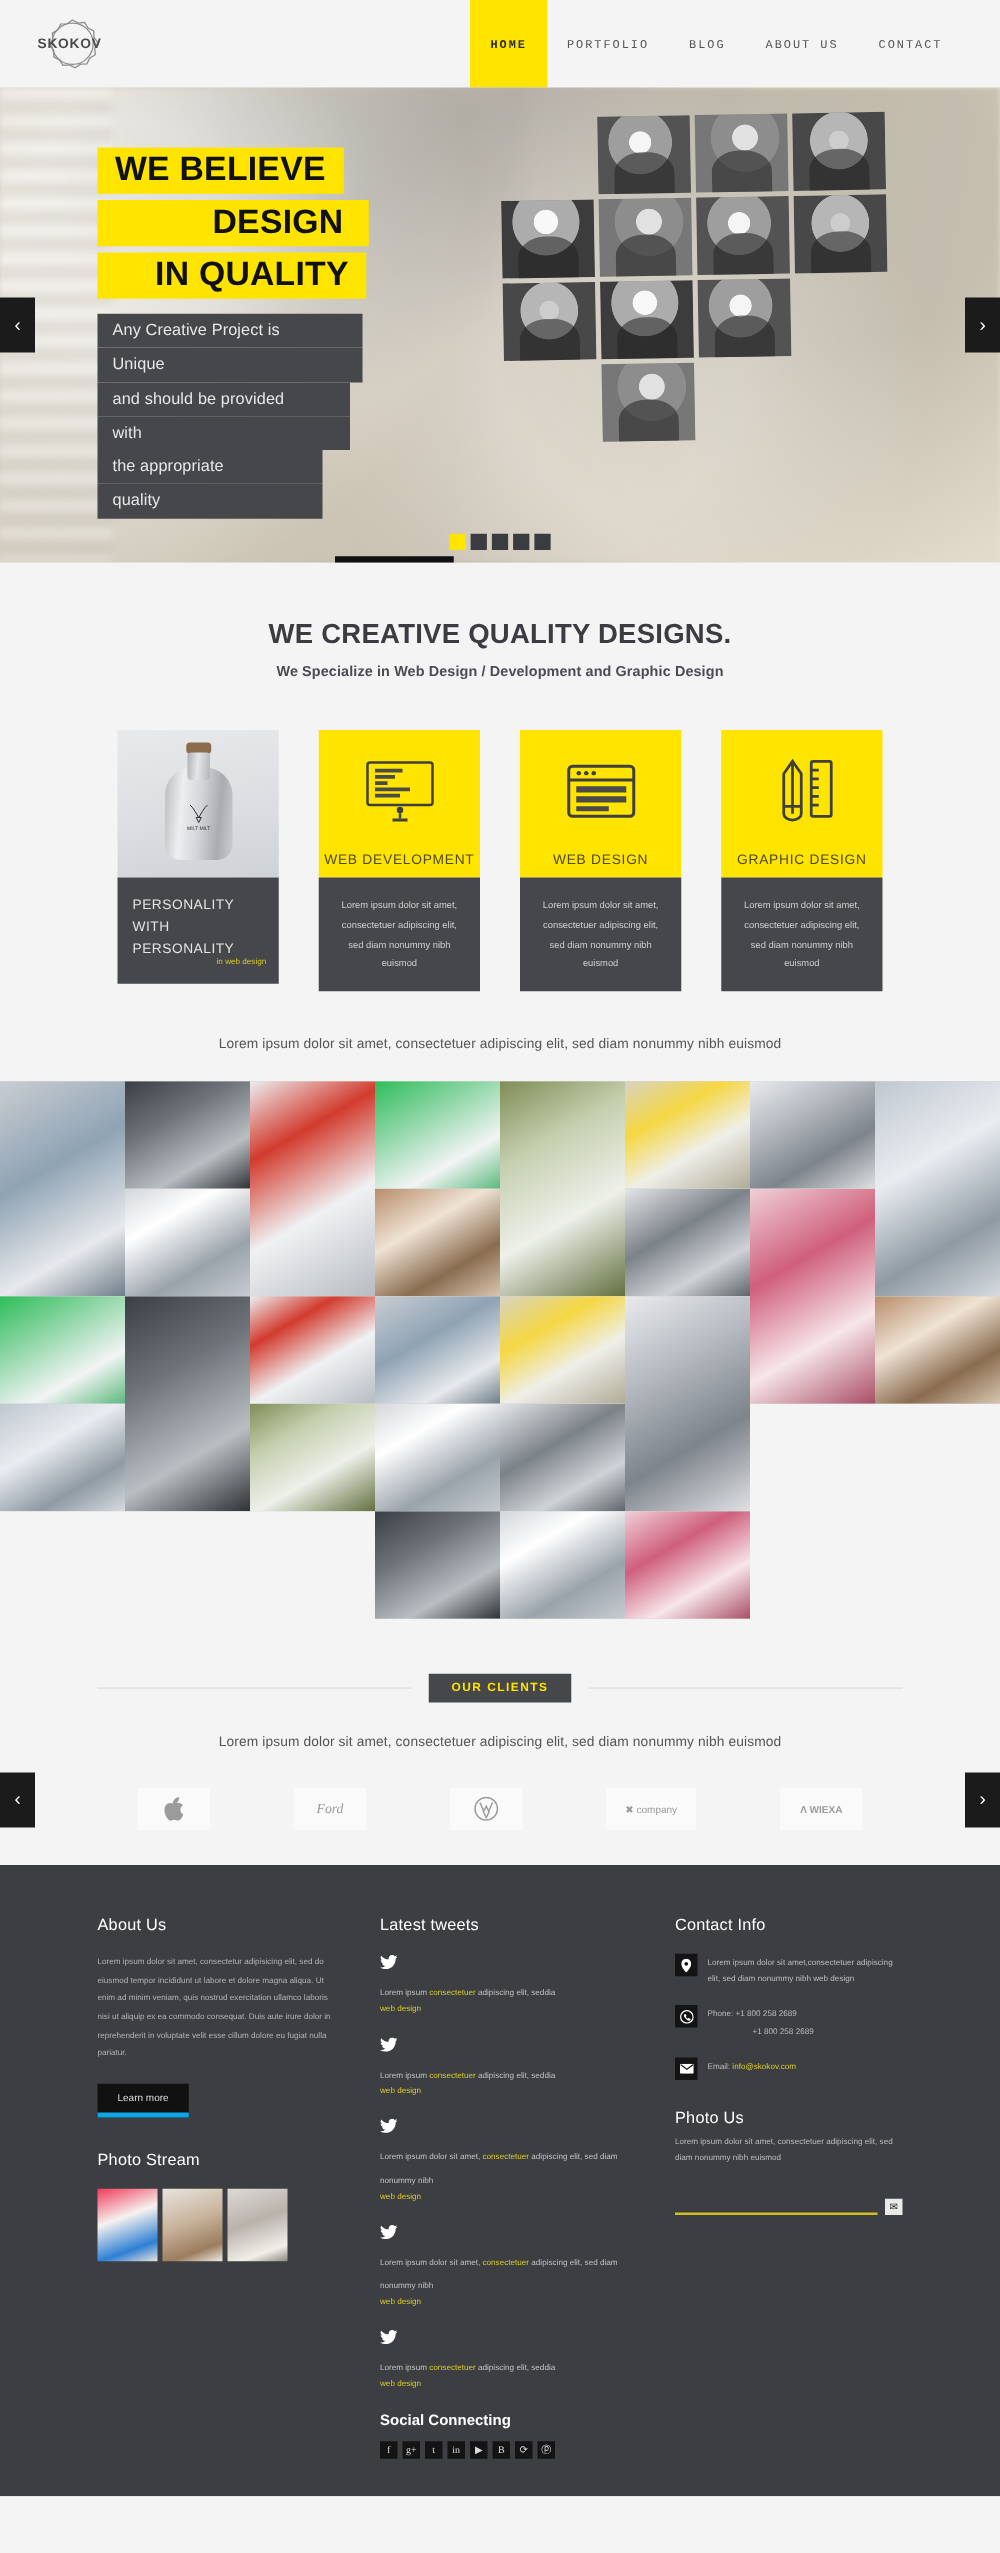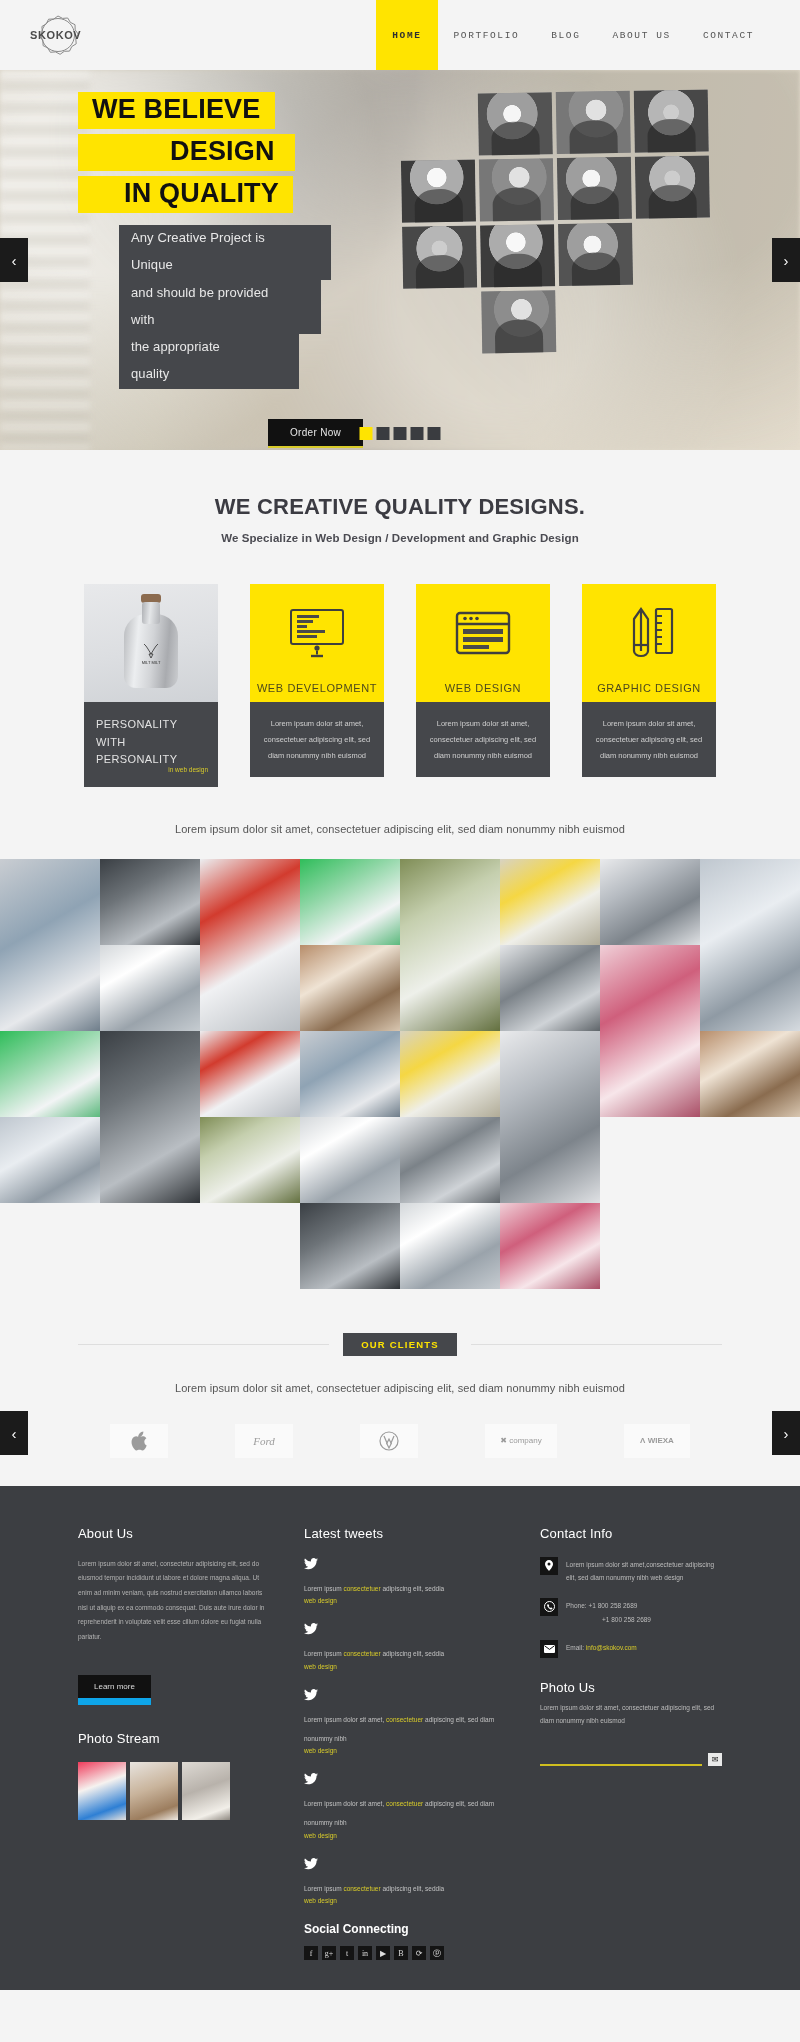--- a/index.html
+++ b/index.html
@@ -49,34 +49,34 @@
       radial-gradient(circle at 62% 62%, rgba(255,255,255,.30) 0 18%, transparent 45%),
       radial-gradient(circle at 85% 22%, rgba(140,135,120,.35) 0 16%, transparent 44%),
       radial-gradient(circle at 50% 88%, rgba(210,200,180,.6) 0 25%, transparent 60%);
     filter:blur(2px);
   }
   .hero-left-tex {
     position:absolute; left:0; top:0; width:90px; height:100%;
     background:repeating-linear-gradient(180deg, rgba(255,255,255,.35) 0 10px, rgba(190,185,175,.3) 10px 22px);
     filter:blur(3px); opacity:.7;
   }
-  .hero-content { position:absolute; left:78px; top:22px; z-index:4; }
+  .hero-content { position:absolute; left:78px; top:48px; z-index:4; }
   .hl {
     background:#ffe400; color:#111; display:inline-block;
     font-weight:700; padding:4px 14px 6px; line-height:1;
     font-size:27px; letter-spacing:.2px; margin-bottom:5px;
     font-family:"Liberation Sans",sans-serif;
   }
   .hl.r2 { padding-left:46px; padding-right:14px; }
   .hl.r3 { padding-left:92px; padding-right:20px; }
   .hero-sub { margin-top:7px; }
   .hsl {
     background:#45474b; color:#e8e8e8; display:block; width:fit-content;
     font-size:13px; padding:5px 12px 6px; line-height:1.25;
-    font-family:"Liberation Sans",sans-serif; letter-spacing:.1px;margin-left:41px;
+    font-family:"Liberation Sans",sans-serif; letter-spacing:.1px;
   }
   .hsl.w1 { min-width:212px; }
   .hsl.w2 { min-width:202px; }
   .hsl.w3 { min-width:180px; }
   .order-btn-wrap { margin-top:30px; margin-left:190px; }
   .order-btn {
     background:#111; color:#e7e7e7; border:none; border-bottom:2px solid #d8cb2a;
     font-size:10px; padding:8px 22px; cursor:pointer;
     font-family:"Liberation Sans",sans-serif; letter-spacing:.3px;
   }
@@ -110,21 +110,21 @@
   .hero-arrow.left { left:0; }
   .hero-arrow.right { right:0; }
   .hero-dots {
     position:absolute; left:50%; transform:translateX(-50%);
     bottom:10px; display:flex; gap:4px; z-index:6;
   }
   .dot { width:13px; height:13px; background:#3a3c40; cursor:pointer; }
   .dot.active { background:#ffe400; }
 
   
-  .services { background:#f4f4f4; padding:44px 6px 10px; text-align:center; }
+  .services { background:#f4f4f4; padding:44px 16px 10px; text-align:center; }
   .sec-title {
     font-size:22px; color:#3b3b42; letter-spacing:.2px; font-weight:700;
     font-family:"Liberation Sans",sans-serif;
   }
   .sec-sub {
     font-size:11.5px; color:#4b4b52; margin-top:12px; font-weight:700;
     letter-spacing:.1px;
   }
   .cards {
     display:flex; justify-content:center; gap:32px;
@@ -234,23 +234,23 @@
   .f-cols { display:flex; gap:36px; }
   .f-col-1 { width:190px; }
   .f-col-2 { width:200px; }
   .f-col-3 { flex:1; }
   .f-head {
     color:#fff; font-size:13px; font-weight:400; margin-bottom:16px;
     letter-spacing:.2px;
   }
   .f-text { font-size:6.5px; line-height:2.25; color:#b4b4b4; }
   .learn-btn {
-    display:inline-block; margin-top:30px; background:#111; color:#ddd;
+    display:inline-block; margin-top:16px; background:#111; color:#ddd;
     font-size:8px; padding:7px 16px; border:none; cursor:pointer;
-    border-bottom:7px solid #0ea5e9;
+    border-bottom:4px solid #0ea5e9;
   }
   .photo-stream { display:flex; gap:4px; margin-top:12px; }
   .ps-item { width:48px; height:58px; position:relative; overflow:hidden; }
   .ps-item.p1 { background:linear-gradient(160deg,#ef3b5b 0%,#f6f2ef 40%,#2e7fd4 78%,#e8e3de 100%); }
   .ps-item.p2 { background:linear-gradient(160deg,#e8e4df 0%,#c9b49c 45%,#9c7d5e 80%,#efeae4 100%); }
   .ps-item.p3 { background:linear-gradient(160deg,#dedad4 0%,#b8b2ab 45%,#f2efe9 82%,#8e8880 100%); }
 
   .tweet { margin-bottom:18px; }
   .tw-icon { color:#fff; font-size:14px; display:block; margin-bottom:4px; }
   .tw-text { font-size:6.5px; line-height:1.95; color:#c2c2c2; }

